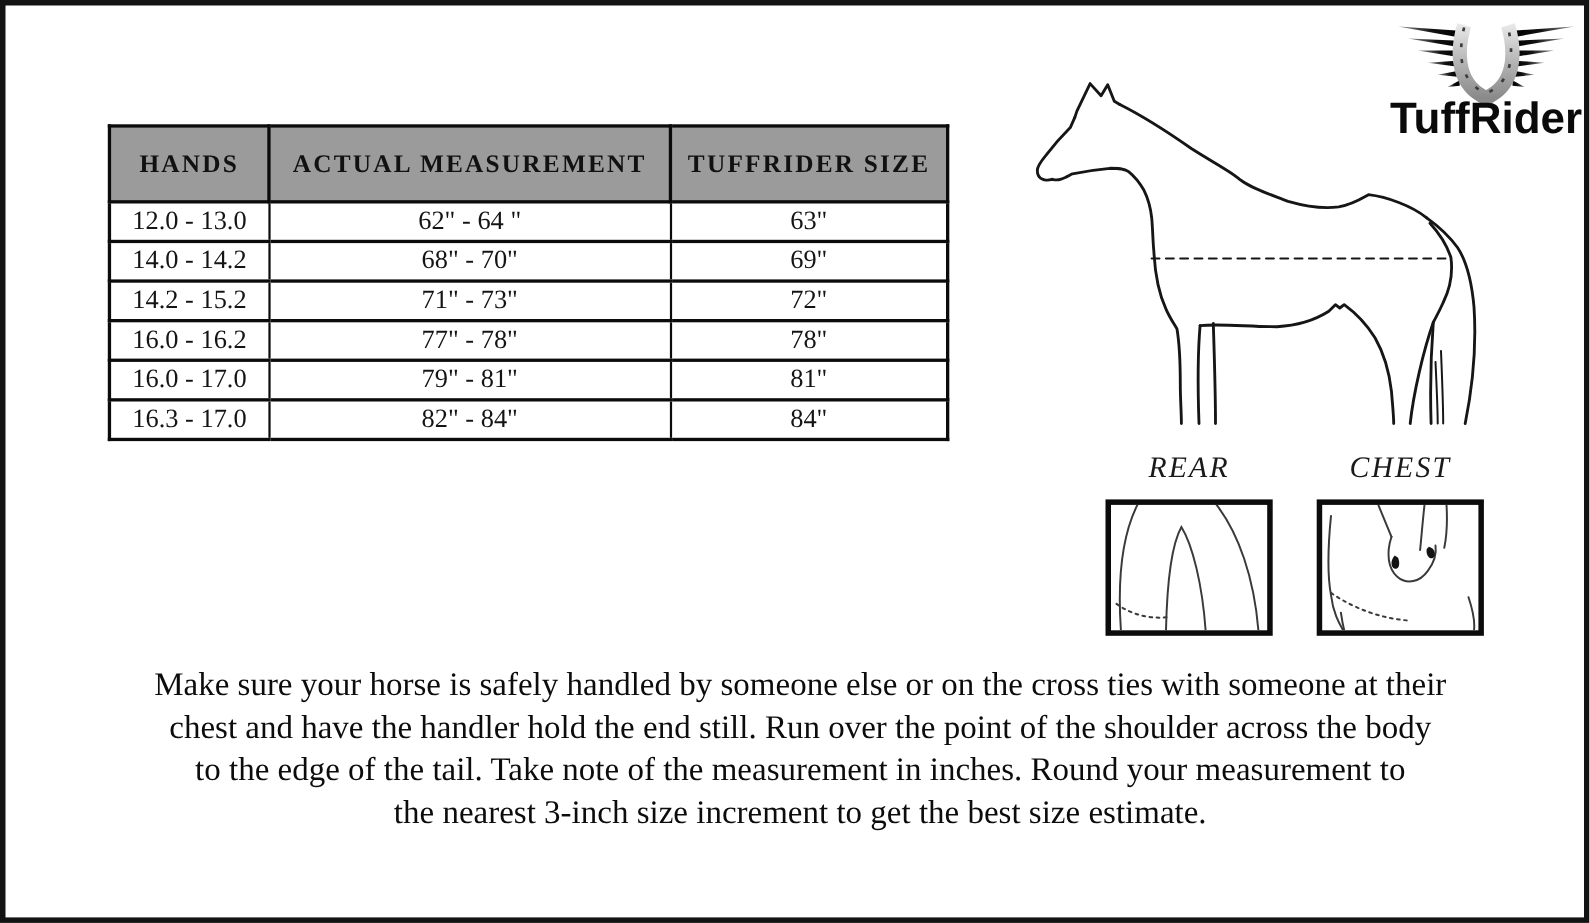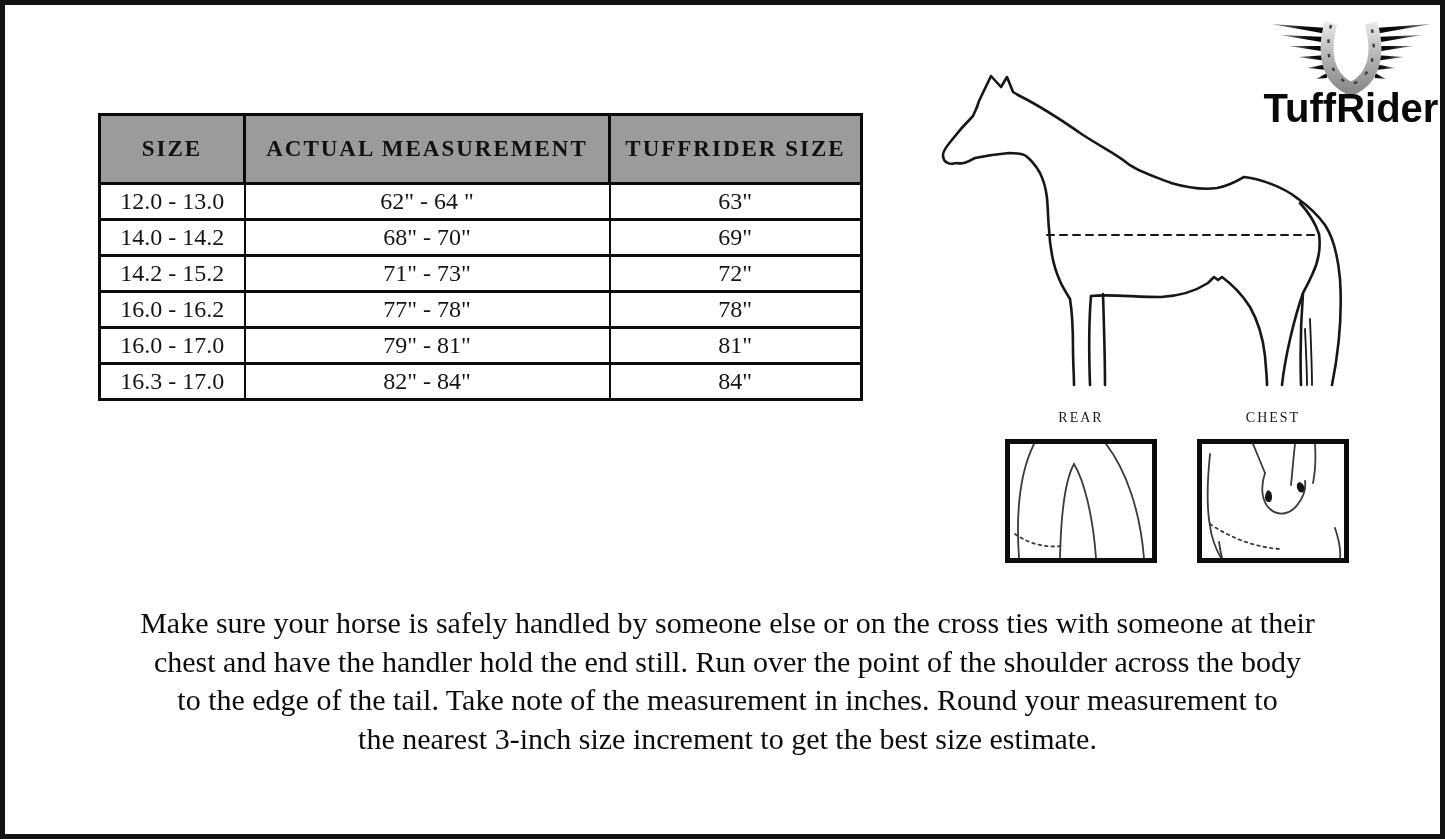--- a/index.html
+++ b/index.html
@@ -34,21 +34,21 @@
     font-family:Liberation Sans, sans-serif; font-weight:bold;
     font-size:40px; letter-spacing:0px; color:#0a0a0a; line-height:30px; margin-top:-2px;
   }
   
   .horse { position:absolute; left:908px; top:52px; }
   
   .detail { position:absolute; width:152px; text-align:center; }
   .detail-rear  { left:1000px; top:405px; }
   .detail-chest { left:1192px; top:405px; }
   .detail-label {
-    font-size:14px; letter-spacing:2px; color:#1a1a1a;
+    font-style:italic; font-size:27px; letter-spacing:2px; color:#1a1a1a;
     margin-bottom:13px; font-family:"Liberation Serif", serif;
   }
   .detail-box {
     box-sizing:border-box; width:152px; height:124px;
     border:5px solid #0c0c0c; background:#fff;
   }
   
   .instructions {
     position:absolute; left:25px; top:599px; width:1395px;
     text-align:center; font-size:30px; line-height:38.5px; color:#0c0c0c;
@@ -62,21 +62,21 @@
 <div class="stage">
 
   <table class="size-chart">
     <colgroup>
         <col class="c1">
         <col class="c2">
         <col class="c3">
       </colgroup>
     <thead>
       <tr>
-        <th>SIZE</th>
+        <th>HANDS</th>
         <th>ACTUAL MEASUREMENT</th>
         <th>TUFFRIDER SIZE</th>
       </tr>
     </thead>
     <tbody>
         <tr>
           <td>12.0 - 13.0</td>
           <td>62" - 64 "</td>
           <td>63"</td>
         </tr>

